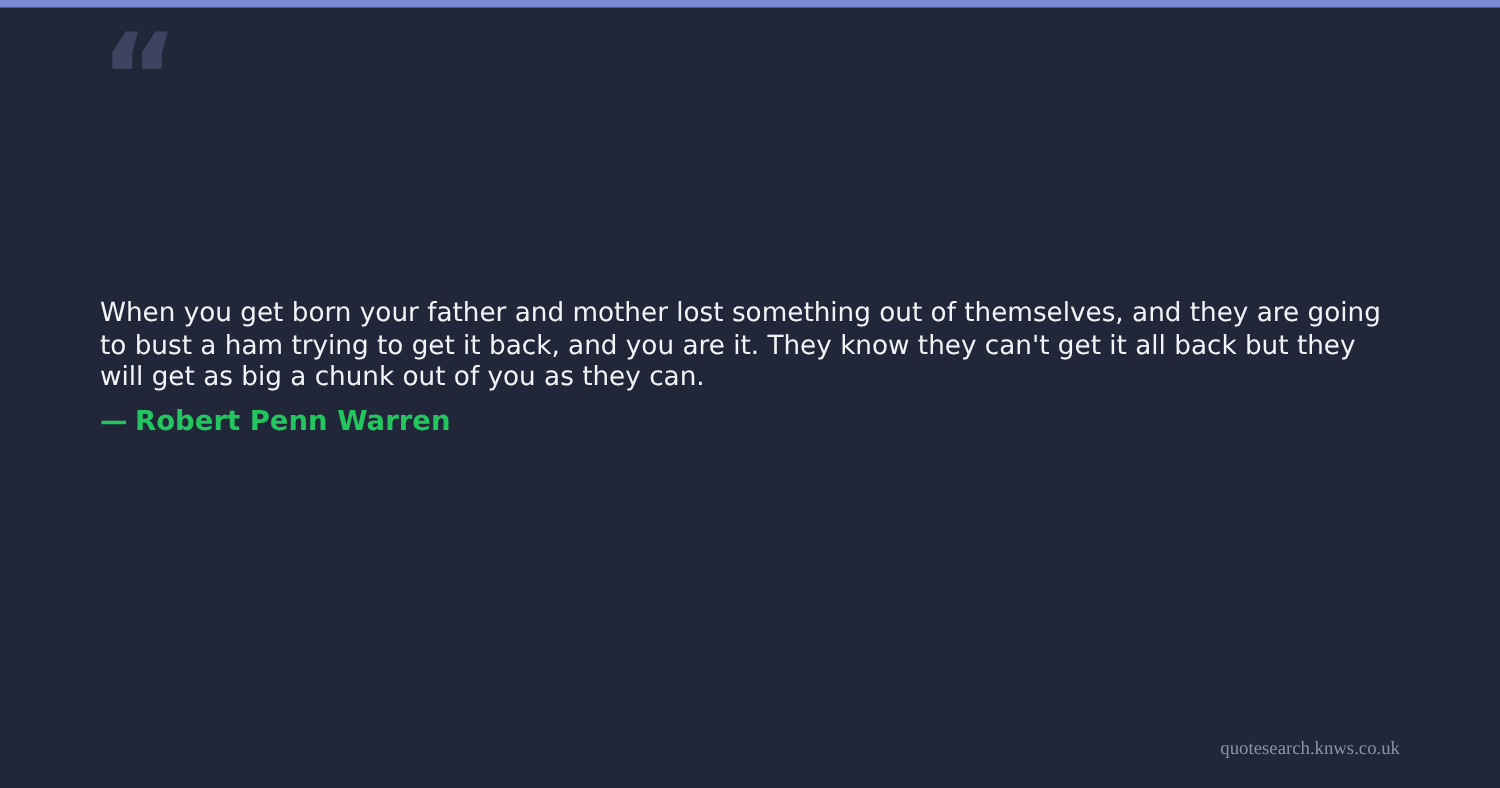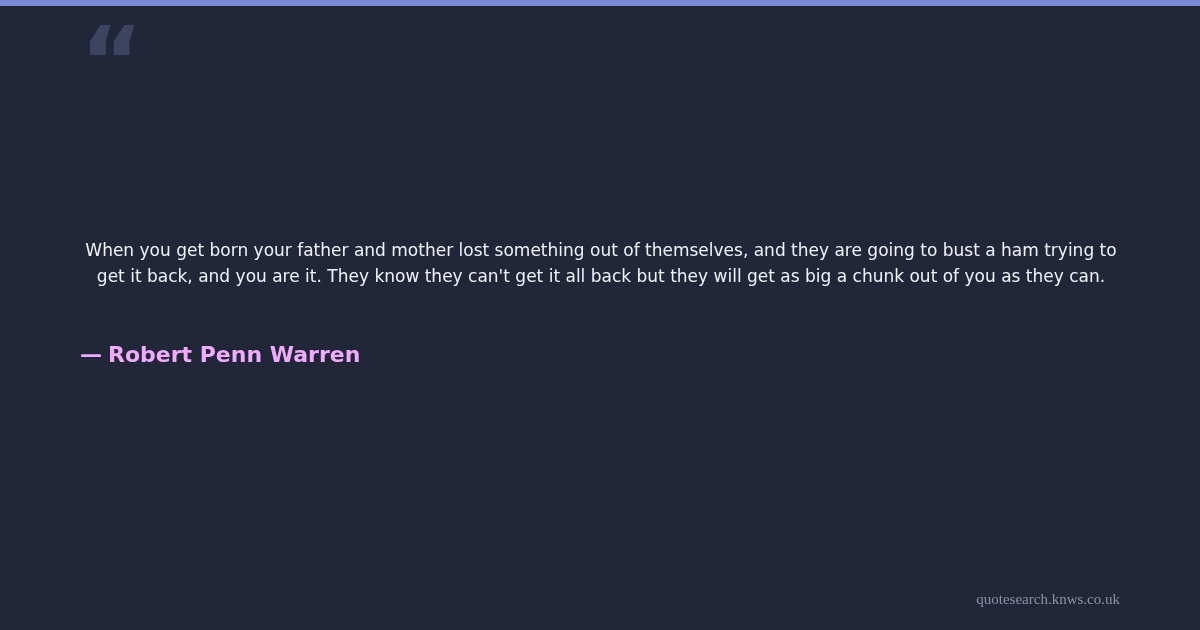--- a/index.html
+++ b/index.html
@@ -38,34 +38,34 @@
     line-height: 1;
     color: #3d4461;
     letter-spacing: -2px;
     user-select: none;
   }
   .quote-body {
     position: absolute;
     left: 80px;
     top: 238px;
     width: 1042px;
-    font-size: 17px;
+    font-size: 21px;
     line-height: 25.5px;
     color: #f2f3f7;
     font-weight: 400;
-    text-align: center;
+    text-align: left;
   }
   .attribution {
     position: absolute;
     left: 80px;
-    top: 341px;
+    top: 324px;
     font-size: 22px;
     line-height: 28px;
     font-weight: 700;
-    color: #f0abfc;
+    color: #22c55e;
     white-space: nowrap;
   }
   .attribution .dash {
     margin-right: 6px;
   }
   .footer-url {
     position: absolute;
     right: 80px;
     bottom: 22px;
     font-size: 15px;

